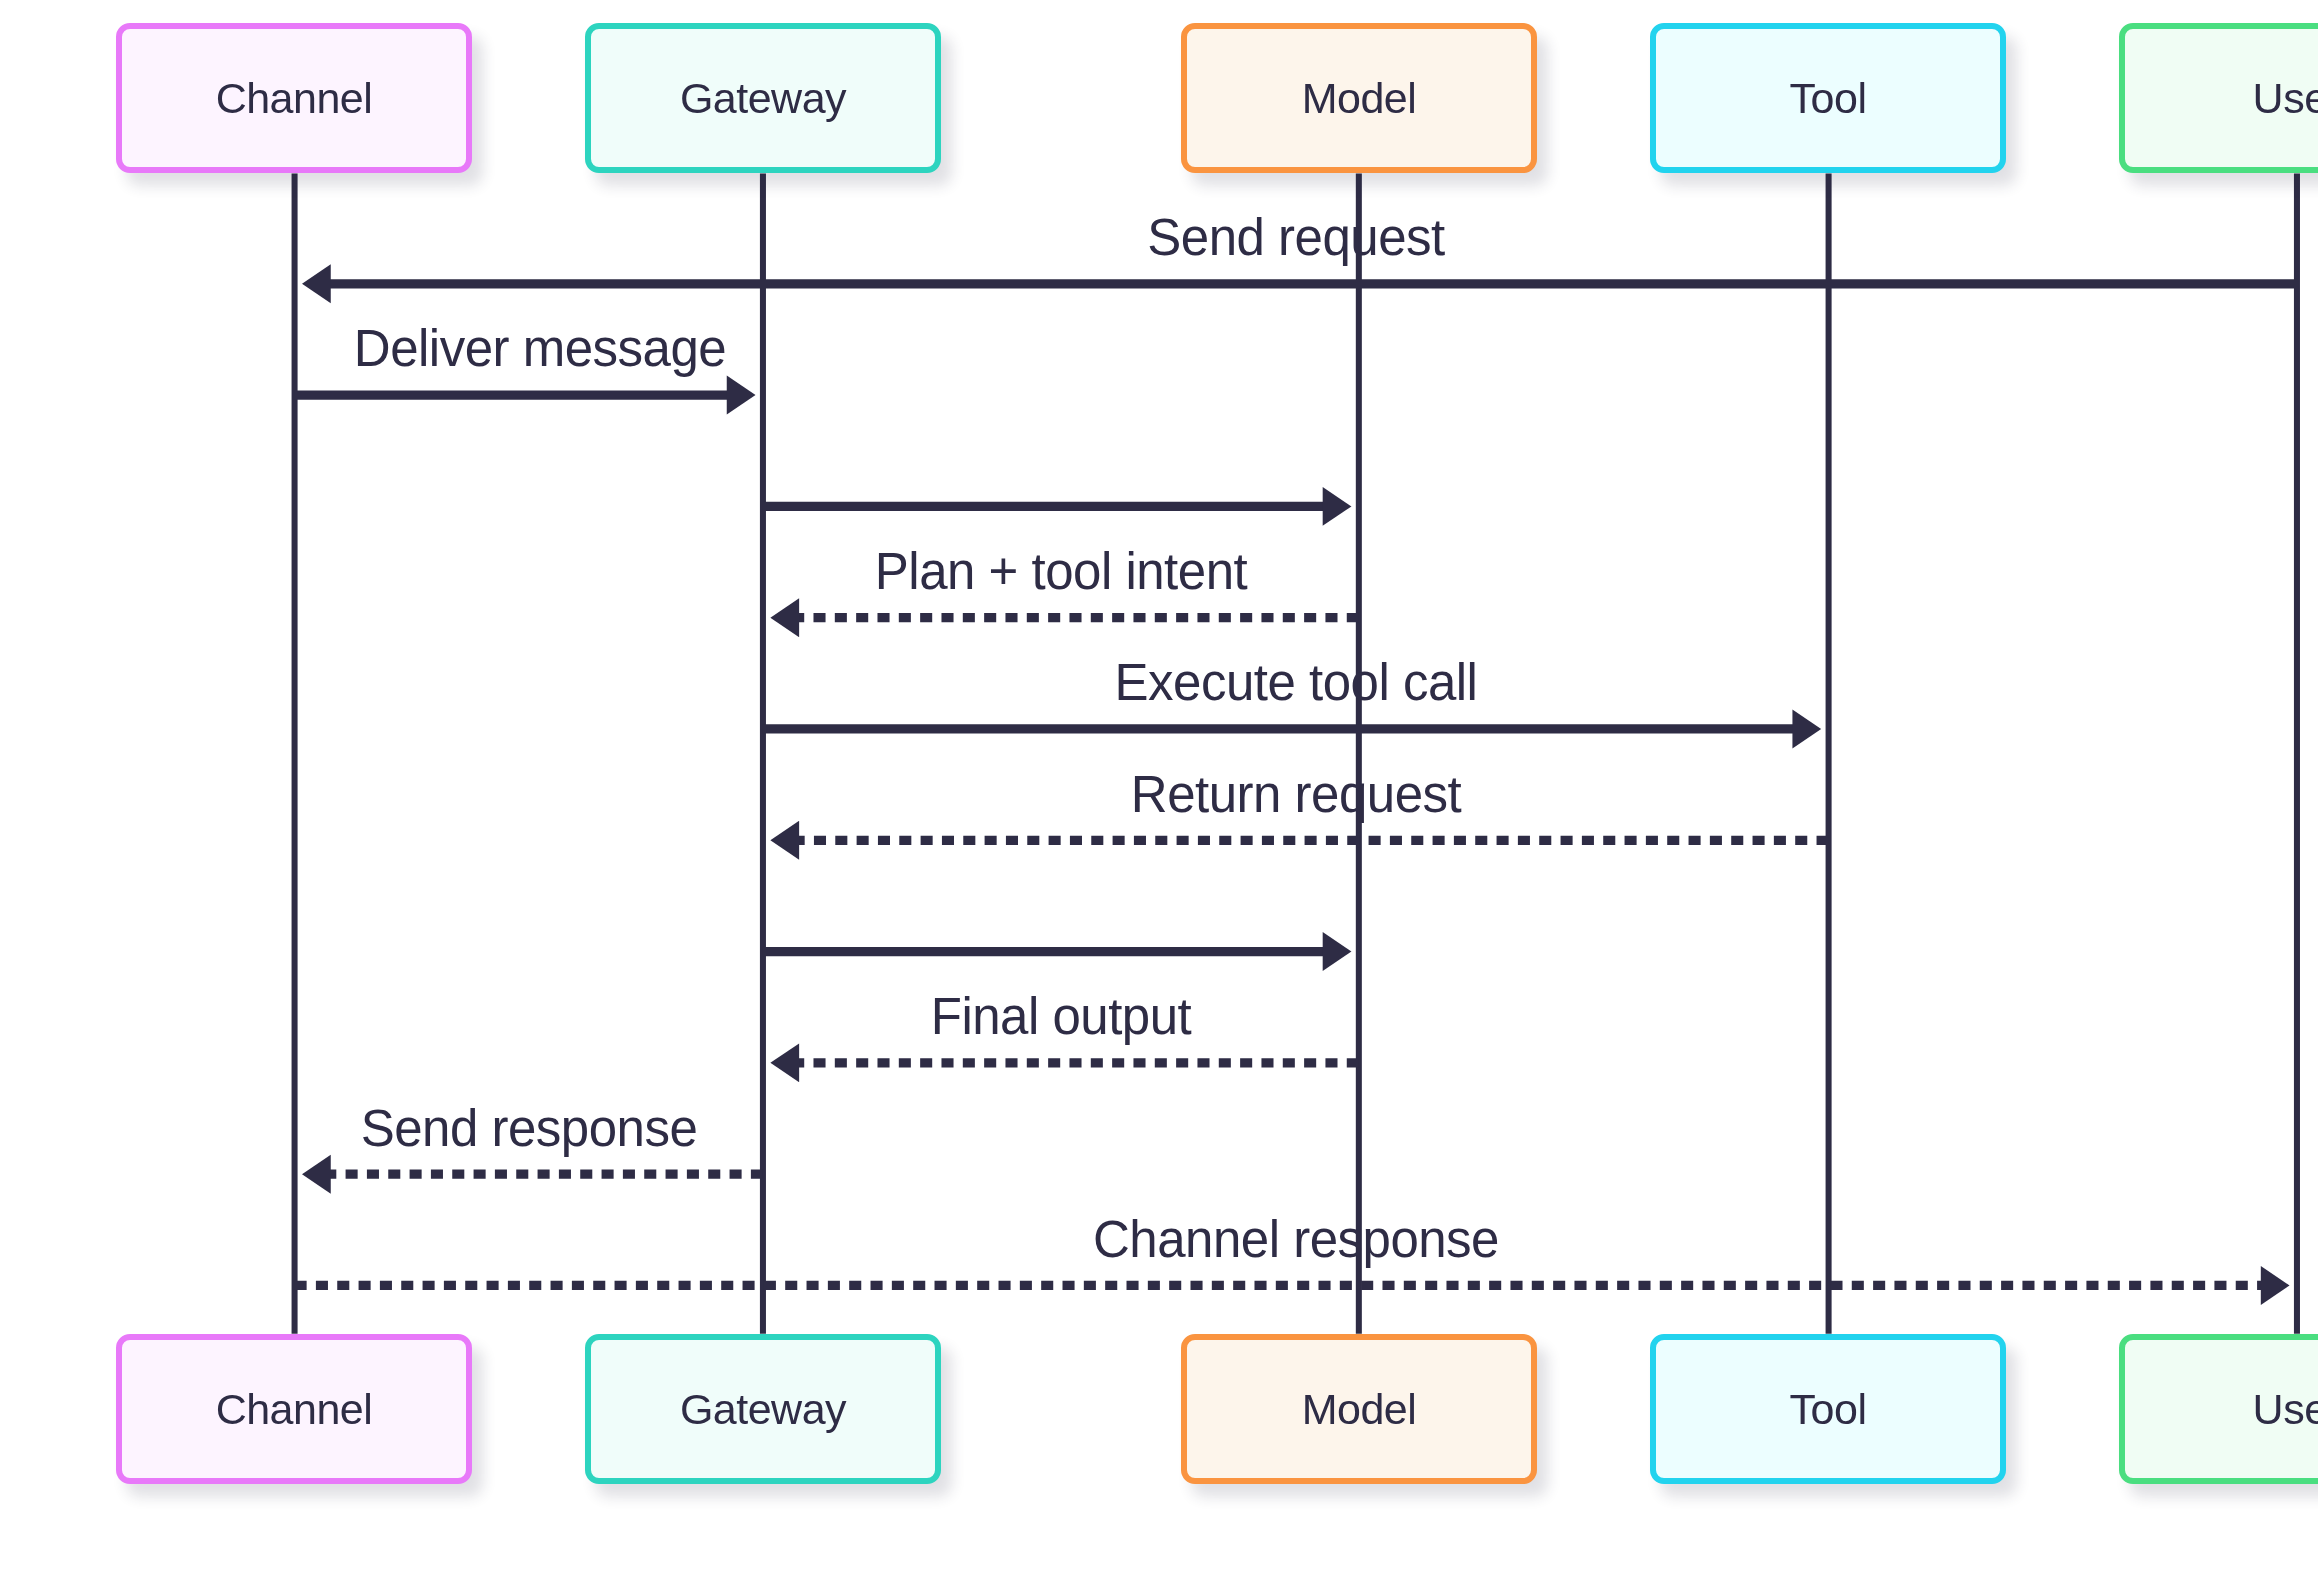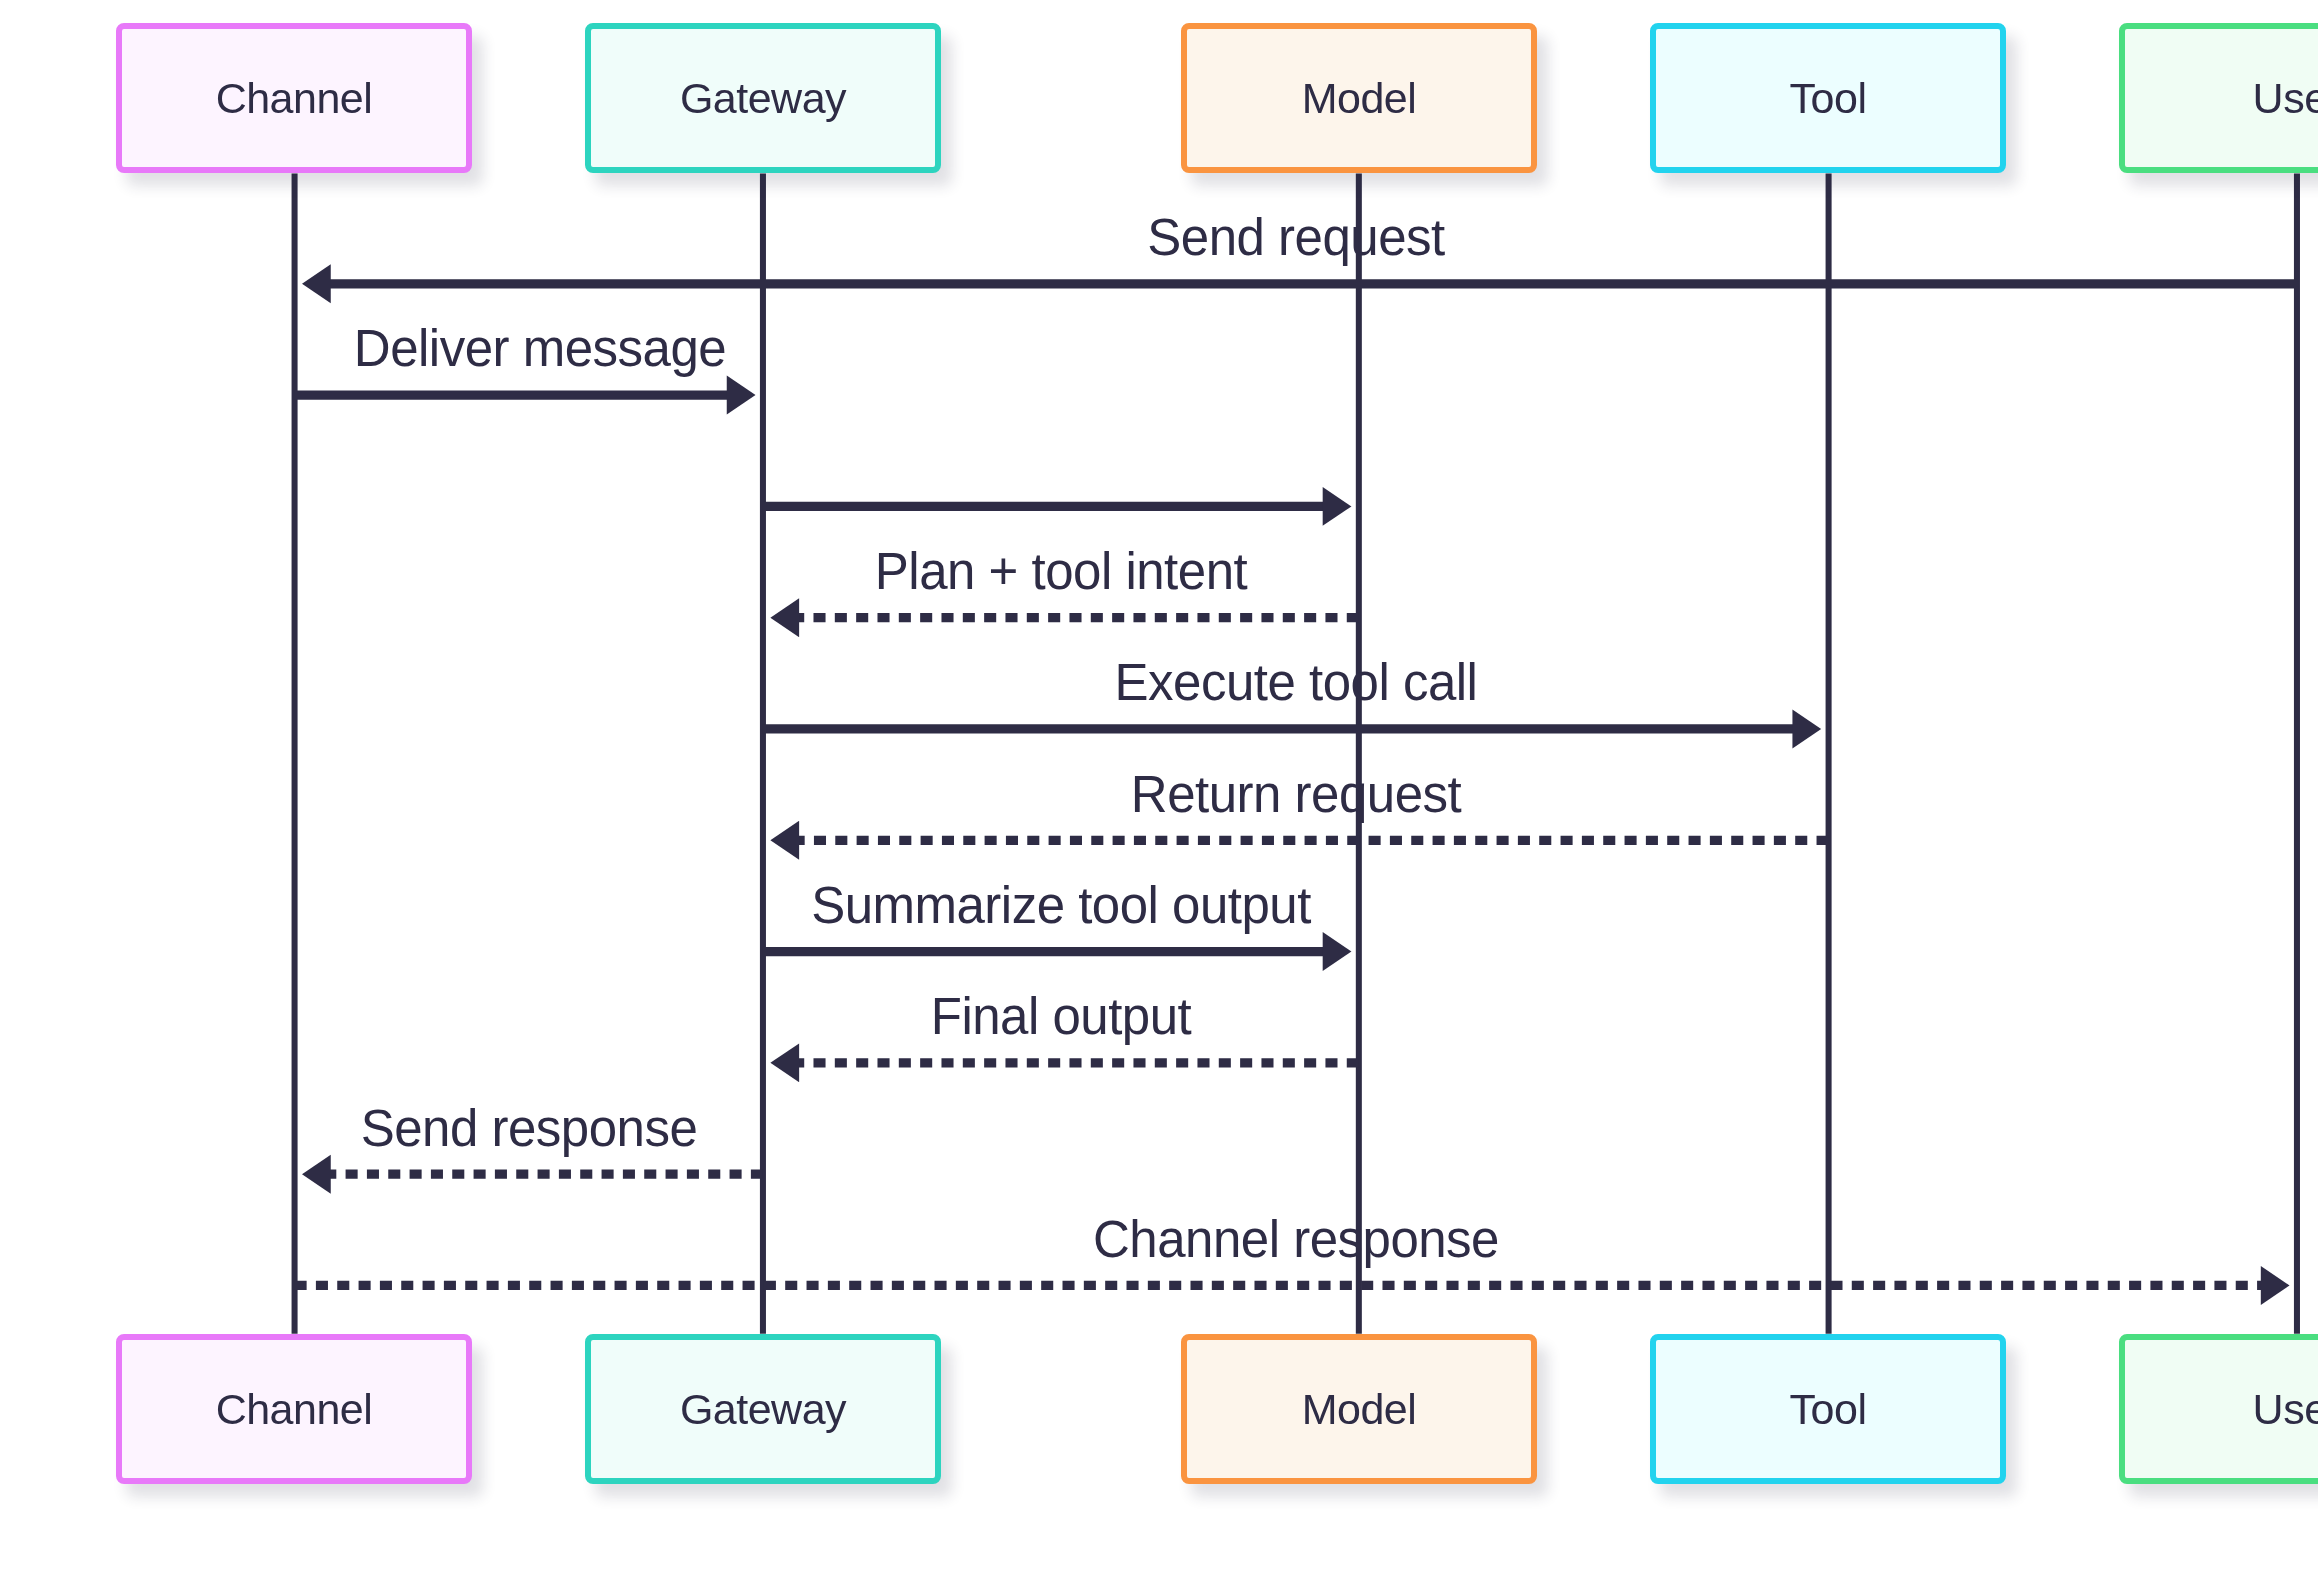--- a/index.html
+++ b/index.html
@@ -17,21 +17,21 @@
   #wires{position:absolute;left:0;top:0;}
   .lifeline{stroke:var(--ink);stroke-width:13;}
   .wire{stroke:var(--ink);stroke-width:20;fill:none;}
   .wire.dotted{stroke-dasharray:26 20;}
   .head{fill:var(--ink);stroke:none;}
   .abox{
     position:absolute;
     width:356px;height:150px;
     box-sizing:border-box;
     border:6px solid #888;
-    border-radius:8px;
+    border-radius:14px;
     background:#fff;
     display:flex;align-items:center;justify-content:center;
     box-shadow:10.2px 13px 14px rgba(46,44,69,0.14);
   }
   .alabel{
     font-size:43px;
     font-weight:500;
     letter-spacing:-0.5px;
     color:var(--ink);
   }
@@ -140,19 +140,18 @@
     </div>
   <div class="abox" style="left: 2119px; top: 1334px; border-color: rgb(74, 222, 128); background: rgb(240, 253, 244);">
       <span class="alabel">User</span>
     </div>
 
   <div class="mlabel" style="left:1296px;top:215px">Send request</div>
   <div class="mlabel" style="left:540px;top:326px">Deliver message</div>
   <div class="mlabel" style="left:1061px;top:549px">Plan + tool intent</div>
   <div class="mlabel" style="left:1296px;top:660px">Execute tool call</div>
   <div class="mlabel" style="left:1296px;top:772px">Return request</div>
-  <div class="mlabel" style="left:1061px;top:883px">Summarize tool output</div>
   <div class="mlabel" style="left:1061px;top:994px">Final output</div>
   <div class="mlabel" style="left:529px;top:1106px">Send response</div>
   <div class="mlabel" style="left:1296px;top:1217px">Channel response</div>
 
 </div>
 
 
 </body></html>

